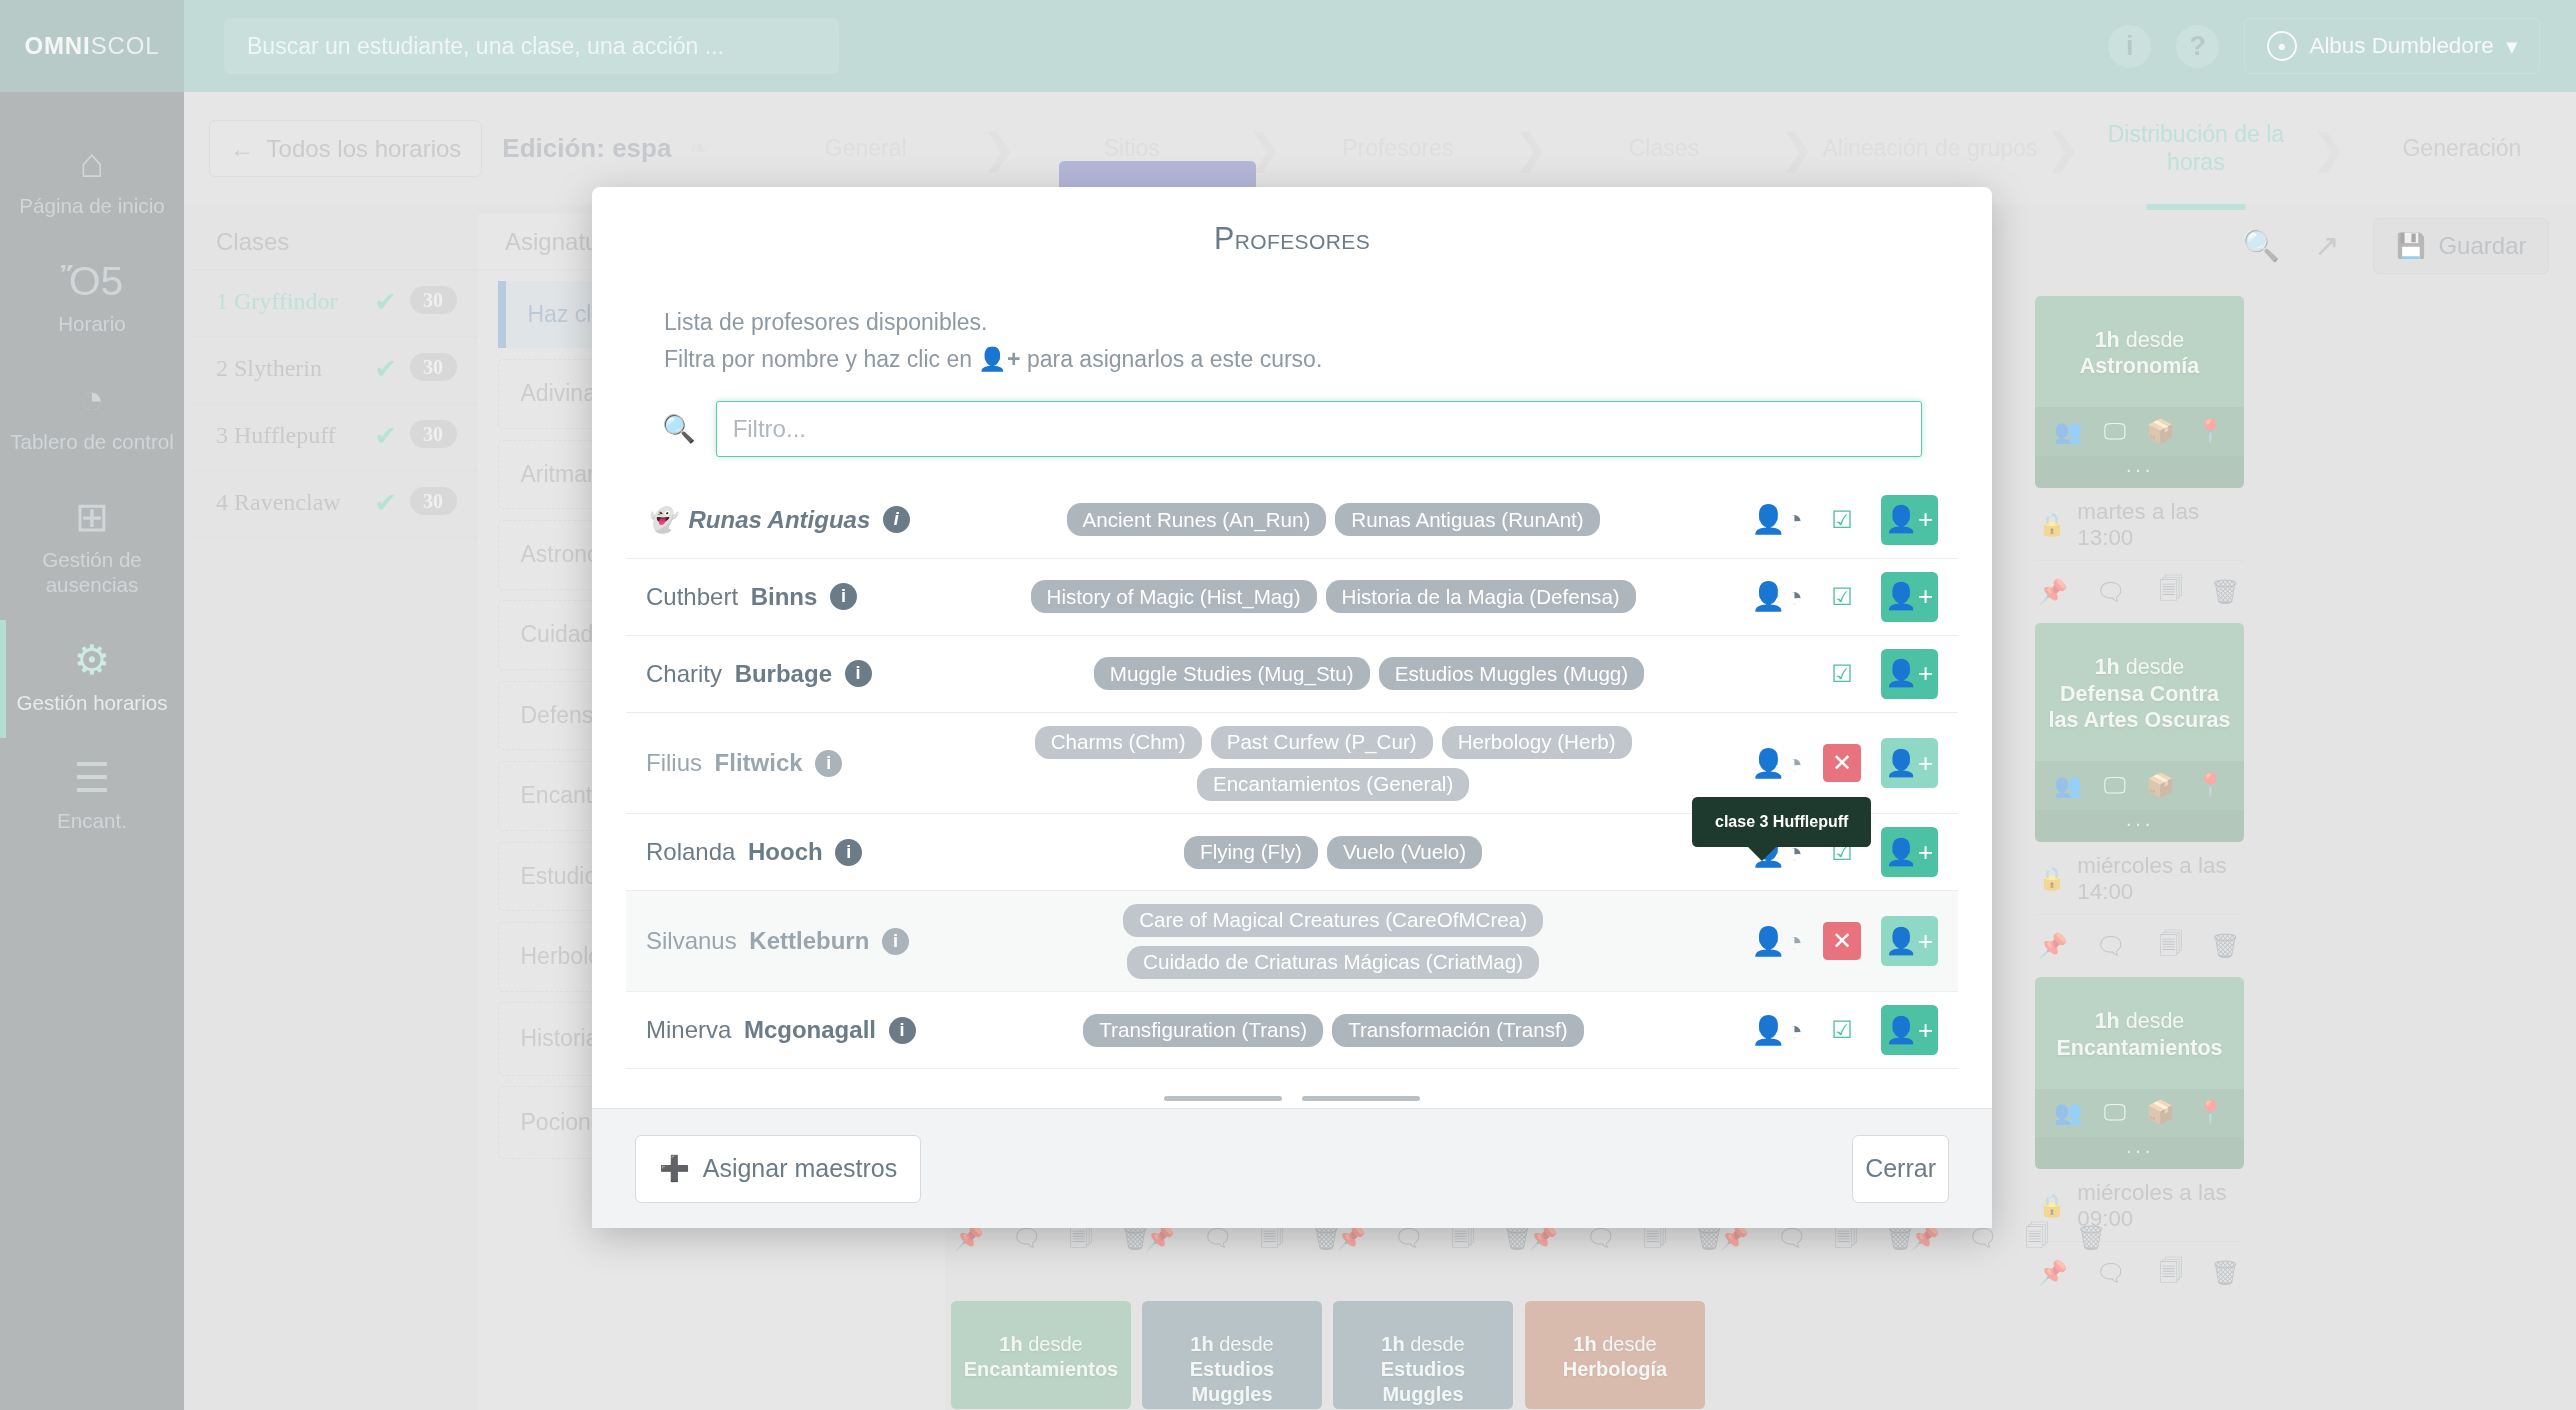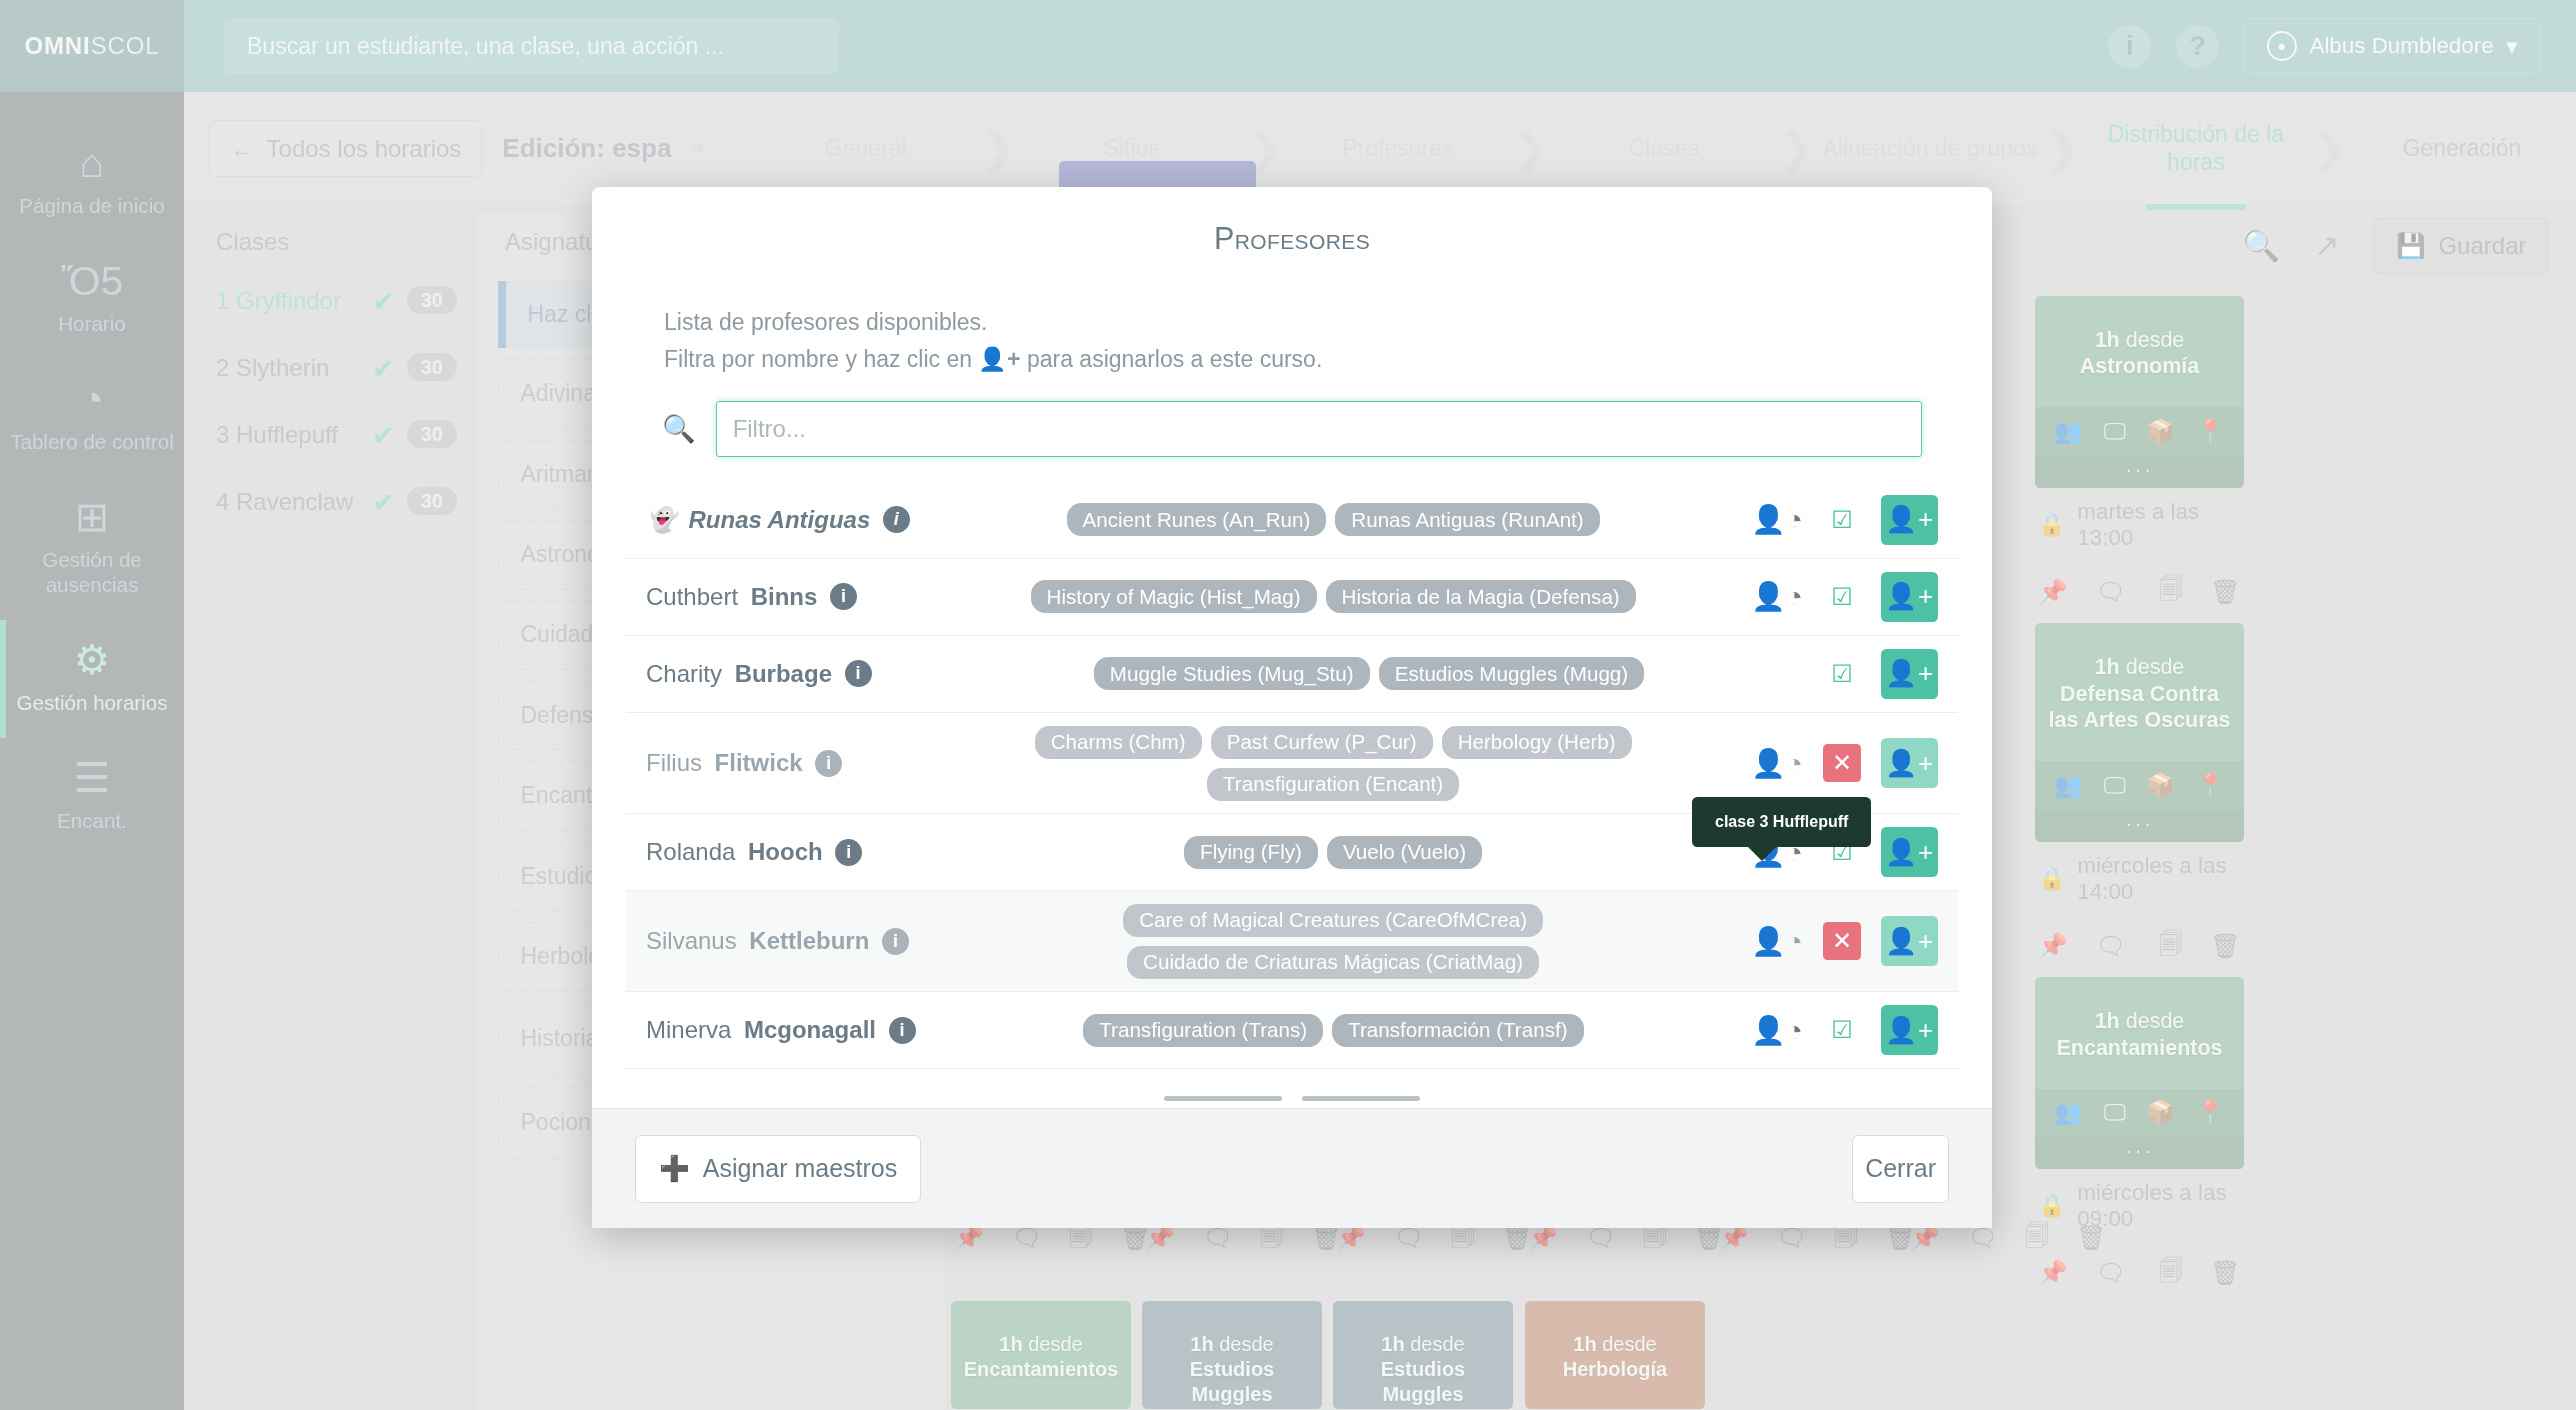--- a/index.html
+++ b/index.html
@@ -62,21 +62,21 @@
           bottom:-34px; width:99px; height:5.4px; background:#6fbcae; }
   .step.last { color:#9a9a9a; }
   .chev { color:#bdbdbd; font-size:41px; font-weight:300; padding:0 1.8px; }
 
   
   .panel-classes { position:absolute; left:191px; top:214px; width:287px; height:1197px;
                    background:#c3c3c3; }
   .panel-hdr { height:56px; display:flex; align-items:center; padding-left:25px;
                color:#8d8d8d; font-size:24px; border-bottom:0.9px solid #b8b8b8; }
   .class-row { padding:16px 21.5px 18px 25px; border-bottom:0.9px solid #bcbcbc;
-               display:flex; flex-wrap:wrap; align-items:flex-start; gap:7.2px 12.6px; cursor:pointer; }
+               display:flex; flex-wrap:wrap; align-items:flex-start; gap:7.2px 12.6px; cursor:pointer;font-family:Liberation Serif, serif; }
   .class-row .cname { font-size:24px; color:#8a8a8a; flex:1 1 126px; line-height:1.25; }
   .class-row.sel .cname { color:#6fbcae; }
   .class-row .ck { color:#5fc1a7; font-size:27px; }
   .class-row .cnt { background:#a8a8a8; color:#dedede; border-radius:16px;
                     padding:2.7px 13.5px; font-size:20px; font-weight:700; }
 
   .panel-subjects { position:absolute; left:478px; top:214px; width:467px; height:1197px;
                     background:#c9c9c9; overflow:hidden; }
   .subj-hdr { height:56px; display:flex; align-items:center; padding-left:27px;
               color:#8d8d8d; font-size:24px; border-bottom:0.9px solid #bebebe; }
@@ -533,21 +533,21 @@
         <div class="t-row">
           <div class="t-name muted">
             <span class="fn">Filius</span>
             <span class="ln">Flitwick</span>
             <span class="info-i pale">i</span>
           </div>
           <div class="tags">
             <span class="tag pale">Charms (Chm)</span>
             <span class="tag pale">Past Curfew (P_Cur)</span>
             <span class="tag pale">Herbology (Herb)</span>
-            <span class="tag pale">Transfiguration (Encant)</span>
+            <span class="tag pale">Encantamientos (General)</span>
           </div>
           <div class="t-actions">
             <span class="ico-clock pale">👤◔</span>
             <span class="chk-box chk-no">✕</span>
             <span class="add-btn pale">👤+</span>
           </div>
         </div>
         <div class="t-row">
           <div class="t-name">
             <span class="fn">Rolanda</span>

